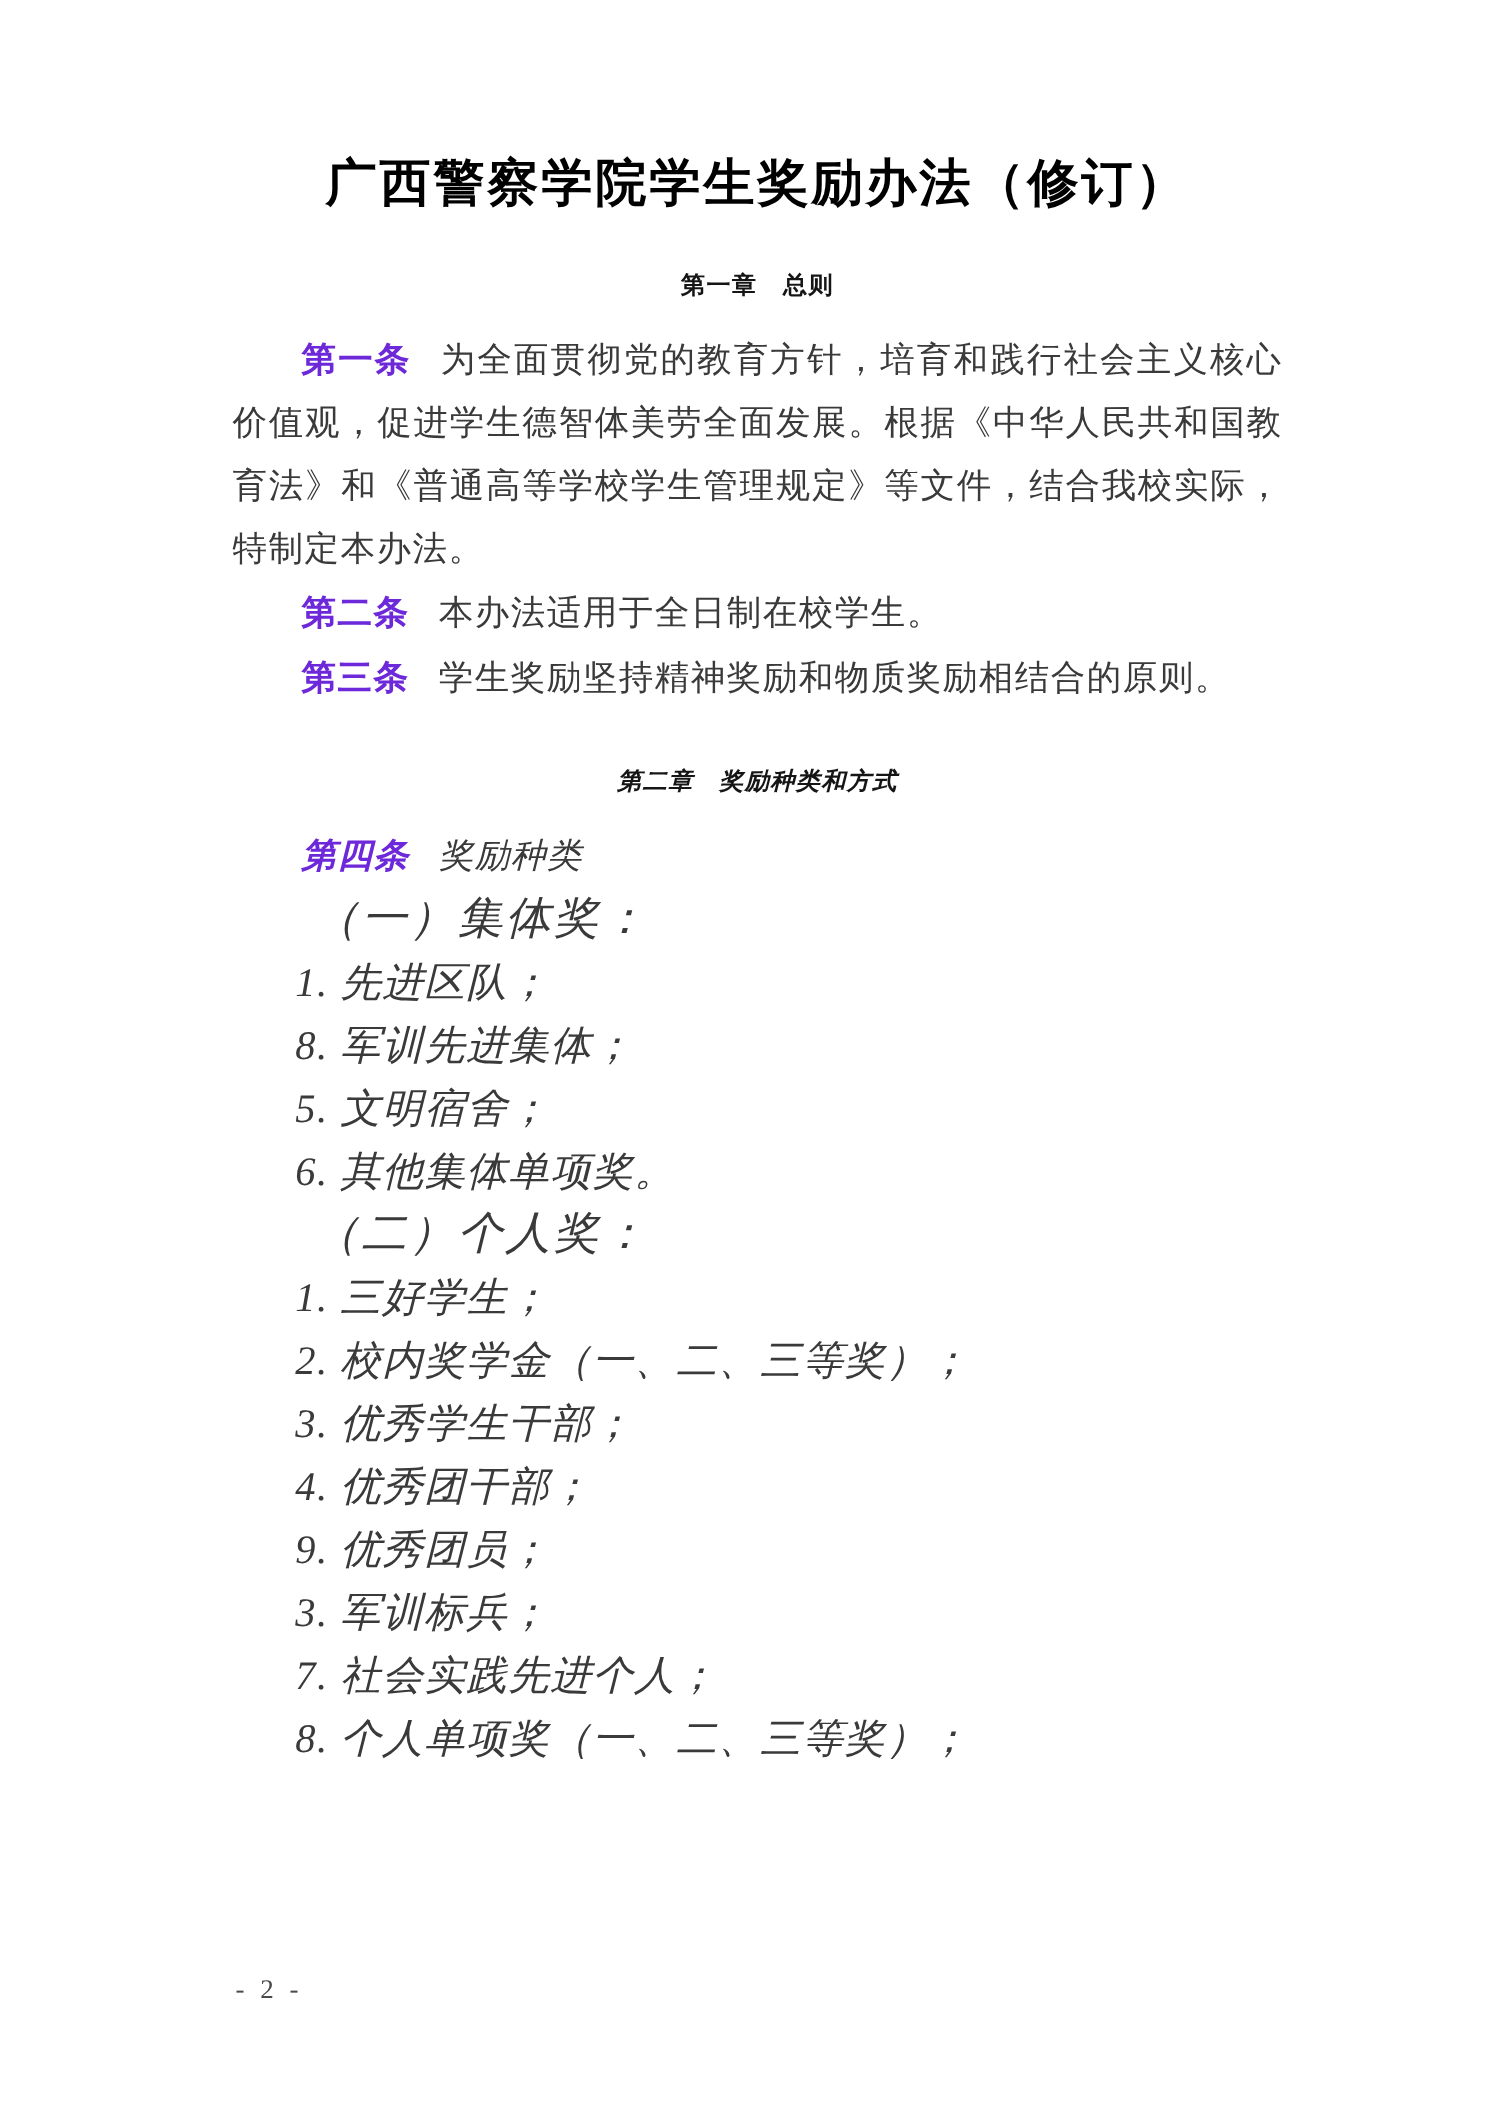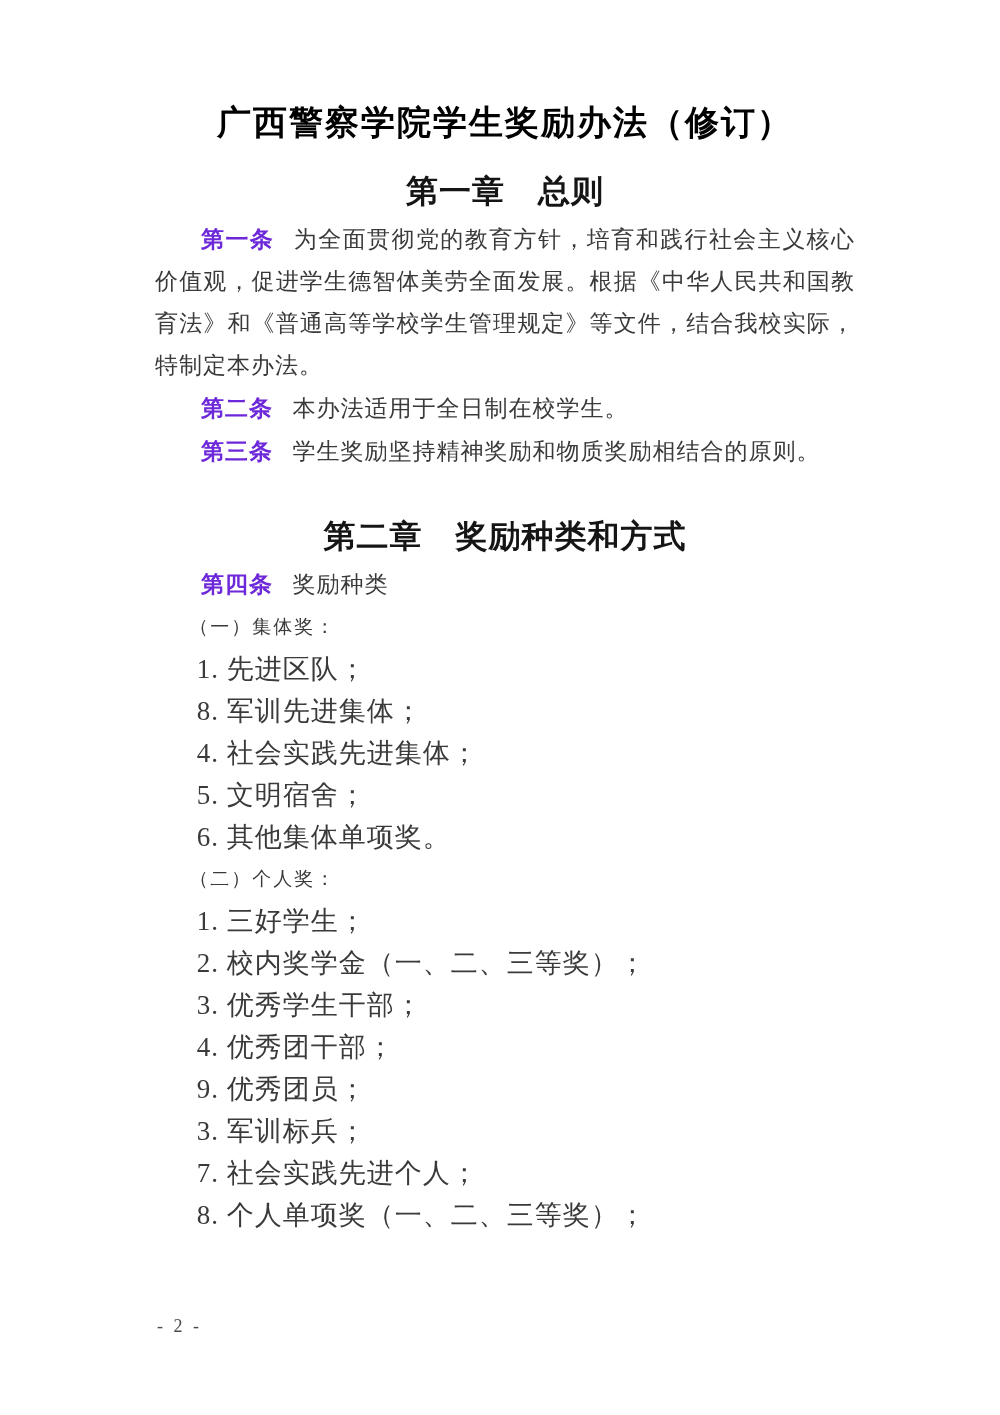--- a/index.html
+++ b/index.html
@@ -22,47 +22,47 @@
     font-size: 34px;
     font-weight: bold;
     color: #000;
     text-align: center;
     letter-spacing: 2px;
     line-height: 46px;
     margin: 0 0 24px 0;
     font-family: "Liberation Serif", "DejaVu Serif", serif;
   }
   .chapter-heading {
-    font-size: 32px;
+    font-size: 16px;
     font-weight: bold;
     color: #151515;
     text-align: center;
     line-height: 42px;
     margin: 0 0 6px 0;
     letter-spacing: 1px;
     font-family: "Liberation Sans", "DejaVu Sans", sans-serif;
   }
-  .chapter2 { margin-top: 42px; }
+  .chapter2 { margin-top: 28px; font-style: italic; }
   .para {
     font-size: 23px;
     line-height: 42px;
     margin: 0;
     text-indent: 2em;
     text-align: justify;
     letter-spacing: 1px;
   }
   .art-label {
     font-weight: bold;
     color: #6d28d9;
     margin-right: 0.85em;
     font-family: "Liberation Sans", "DejaVu Sans", sans-serif;
     letter-spacing: 1px;
   }
   .group-label {
-    font-size: 19px;
+    font-size: 30px;
     line-height: 42px;
     margin: 0;
     text-indent: 1.8em;
     letter-spacing: 2px;
   }
   .list-item {
     font-size: 27px;
     line-height: 42px;
     margin: 0;
     text-indent: 1.55em;
@@ -104,21 +104,20 @@
     <h2 class="chapter-heading">第二章　奖励种类和方式</h2>
 
     <p class="para">
       <span class="art-label">第四条</span><span>奖励种类</span>
     </p>
 
     <p class="group-label">（一）集体奖：</p>
 
     <p class="list-item">1. 先进区队；</p>
     <p class="list-item">8. 军训先进集体；</p>
-    <p class="list-item">4. 社会实践先进集体；</p>
     <p class="list-item">5. 文明宿舍；</p>
     <p class="list-item">6. 其他集体单项奖。</p>
 
     <p class="group-label">（二）个人奖：</p>
 
     <p class="list-item">1. 三好学生；</p>
     <p class="list-item">2. 校内奖学金（一、二、三等奖）；</p>
     <p class="list-item">3. 优秀学生干部；</p>
     <p class="list-item">4. 优秀团干部；</p>
     <p class="list-item">9. 优秀团员；</p>

